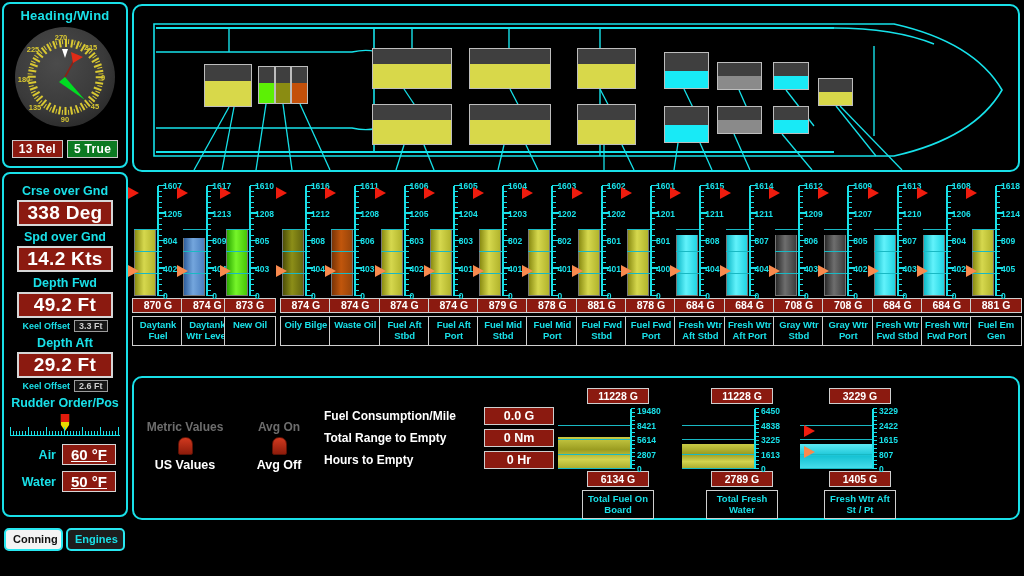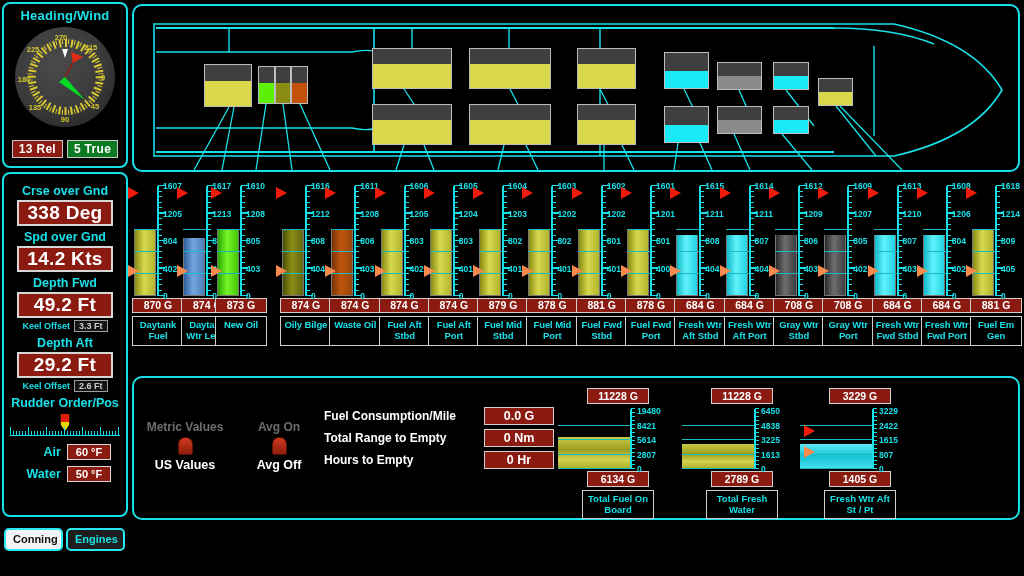--- a/index.html
+++ b/index.html
@@ -65,22 +65,22 @@
   #rudder-scale { position: relative; width: 110px; height: 24px; margin: 4px auto 0; }
   #rud-marker { position:absolute; left:50%; top:0px; transform:translateX(-50%); width:9px; height:17px;
      background: linear-gradient(#e8da00 0%, #e8da00 100%); clip-path: polygon(0 0,100% 0,100% 62%,50% 100%,0 62%);}
   #rud-marker .topred{position:absolute;left:0;top:0;width:100%;height:8px;background:#e31b0c;}
   .ruler { position:absolute; bottom:2px; left:0; width:110px; height:12px; }
   .rtick { position:absolute; bottom:0; width:1px; background:#19e0e8; height:5px;}
   .rtick.big{height:9px;}
   .rbase{position:absolute;bottom:0;left:0;width:110px;height:1.5px;background:#19e0e8;}
   .temp-row { display:flex; align-items:center; justify-content:center; gap:6px; margin-top:6px;}
   .temp-row .tl{color:#19e0e8;font-size:12.5px;font-weight:bold;width:42px;text-align:right;}
-  .temp-row .tv{background:#8b1a10;border:1px solid #d6d6d6;color:#fff;font-size:11px;font-weight:bold;
-     padding:1px 8px;}
+  .temp-row .tv{background:#8b1a10;border:1px solid #d6d6d6;color:#fff;font-size:15px;font-weight:bold;
+     padding:1px 8px;text-decoration:underline;}
 
   
   #ship-panel {
     position:absolute; left:132px; top:4px; width:888px; height:168px;
     border:2px solid #19e0e8; border-radius:10px;
   }
   #ship-svg { position:absolute; left:0; top:0; }
   .tbox { position:absolute; border:1px solid #bdbdbd; }
   .tbox .tb-top { background:#3f3f3f; width:100%; }
   .tbox .tb-fill { width:100%; }
@@ -534,21 +534,21 @@
         <div class="g-num" style="bottom: 78.5px;">1213</div>
         <div class="g-num" style="bottom: 51px;">809</div>
         <div class="g-num" style="bottom: 23.5px;">404</div>
         <div class="g-num" style="bottom: -4px;">0</div>
         <div class="redflag" style="left: -4px; bottom: 96.8px;"></div>
         <div class="orflag" style="left: -4px; bottom: 18.7px;"></div>
       </div>
       <div class="g-val">874 G</div>
       <div class="g-name">Daytank Wtr Level</div>
     </div>
-    <div class="gauge-col" style="left: 83px;">
+    <div class="gauge-col" style="left: 92px;">
       <div class="g-wrap">
         <div class="g-tube" style="height: 66px; background: linear-gradient(90deg, rgb(42, 168, 0), rgb(118, 245, 42) 45%, rgb(70, 199, 6));"></div>
         <div class="gridline" style="bottom: 22px;"></div>
         <div class="gridline" style="bottom: 44px;"></div>
         <div class="gridline" style="bottom: 66px;"></div>
         <div class="g-axis"></div>
         <div class="g-ticks">
           <i class="maj" style="bottom: 0px;"></i>
           <i style="bottom: 5.5px;"></i>
           <i style="bottom: 11px;"></i>

